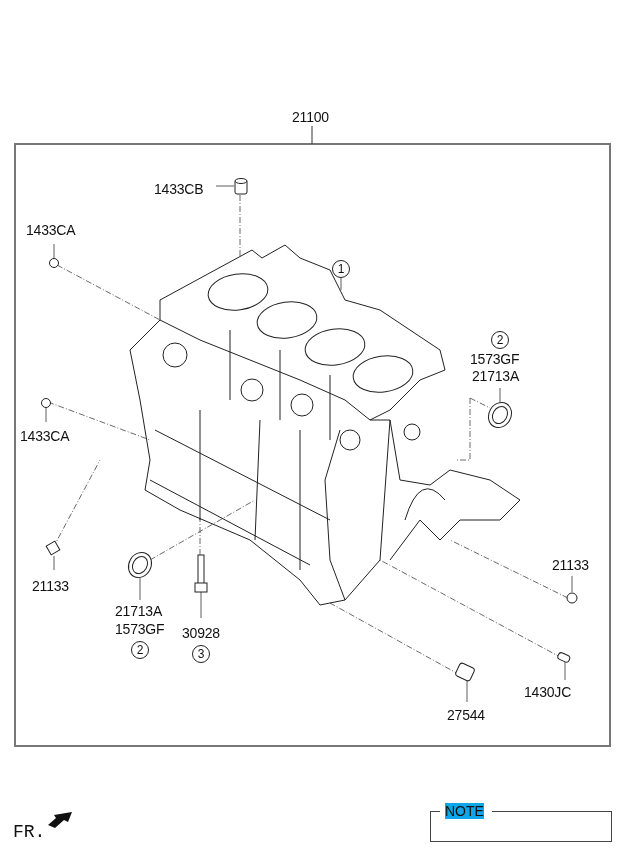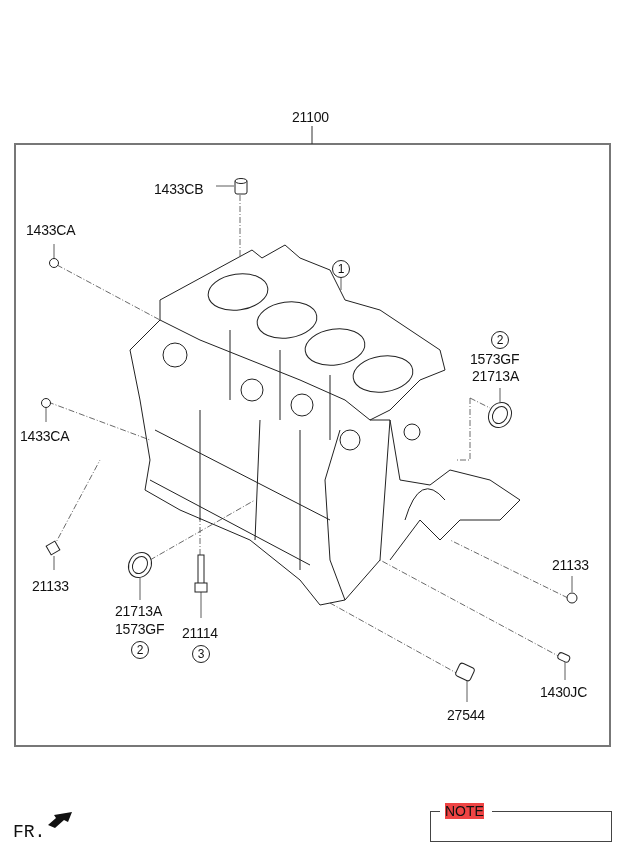--- a/index.html
+++ b/index.html
@@ -6,21 +6,21 @@
     body { width: 620px; height: 848px; position: relative; overflow: hidden;
            font-family: "Liberation Sans", sans-serif; color: #111; }
     #stage { position: absolute; left: 0; top: 0; width: 608px; height: 848px; }
     .lbl { position: absolute; font-size: 14px; letter-spacing: -0.2px; white-space: nowrap; line-height: 16px; }
     .circ { position: absolute; width: 16px; height: 16px; border: 1px solid #222; border-radius: 50%;
             font-size: 12px; line-height: 16px; text-align: center; background: #fff; }
     .note-box { position: absolute; left: 430px; top: 811px; width: 180px; height: 30px;
                 border: 1px solid #444; border-top: none; }
     .note-top-l { position: absolute; left: 430px; top: 811px; width: 10px; border-top: 1px solid #444; }
     .note-top-r { position: absolute; left: 492px; top: 811px; width: 119px; border-top: 1px solid #444; }
-    .note-title { position: absolute; left: 445px; top: 803px; font-size: 14px; background: #ef4444; }
+    .note-title { position: absolute; left: 445px; top: 803px; font-size: 14px; background: #0ea5e9; }
     .note-text { position: absolute; left: 438px; top: 820px; font-size: 14px; white-space: nowrap; }
     .note-circ { display: inline-block; width: 16px; height: 16px; border: 1px solid #222; border-radius: 50%;
                  font-size: 12px; line-height: 16px; text-align: center; vertical-align: -3px; }
     .fr { position: absolute; left: 13px; top: 822px; font-size: 18px; font-family: Liberation Mono, monospace; }
   </style>
 </head>
 <body>
 
 <div id="stage">
   <svg width="620" height="848" viewBox="0 0 620 848" style="position:absolute;left:0;top:0">
@@ -120,23 +120,23 @@
   <div class="lbl" style="left:292px;top:109px">21100</div>
   <div class="lbl" style="left:154px;top:181px">1433CB</div>
   <div class="lbl" style="left:26px;top:222px">1433CA</div>
   <div class="lbl" style="left:20px;top:428px">1433CA</div>
   <div class="lbl" style="left:32px;top:578px">21133</div>
   <div class="lbl" style="left:552px;top:557px">21133</div>
   <div class="lbl" style="left:470px;top:351px">1573GF</div>
   <div class="lbl" style="left:472px;top:368px">21713A</div>
   <div class="lbl" style="left:115px;top:603px">21713A</div>
   <div class="lbl" style="left:115px;top:621px">1573GF</div>
-  <div class="lbl" style="left:182px;top:625px">21114</div>
+  <div class="lbl" style="left:182px;top:625px">30928</div>
   <div class="lbl" style="left:447px;top:707px">27544</div>
-  <div class="lbl" style="left:540px;top:684px">1430JC</div>
+  <div class="lbl" style="left:524px;top:684px">1430JC</div>
 
   <div class="circ" style="left:332px;top:260px">1</div>
   <div class="circ" style="left:491px;top:331px">2</div>
   <div class="circ" style="left:131px;top:641px">2</div>
   <div class="circ" style="left:192px;top:645px">3</div>
 
   <div class="note-top-l"></div>
   <div class="note-top-r"></div>
   <div class="note-box"></div>
   <div class="note-title">NOTE</div>

